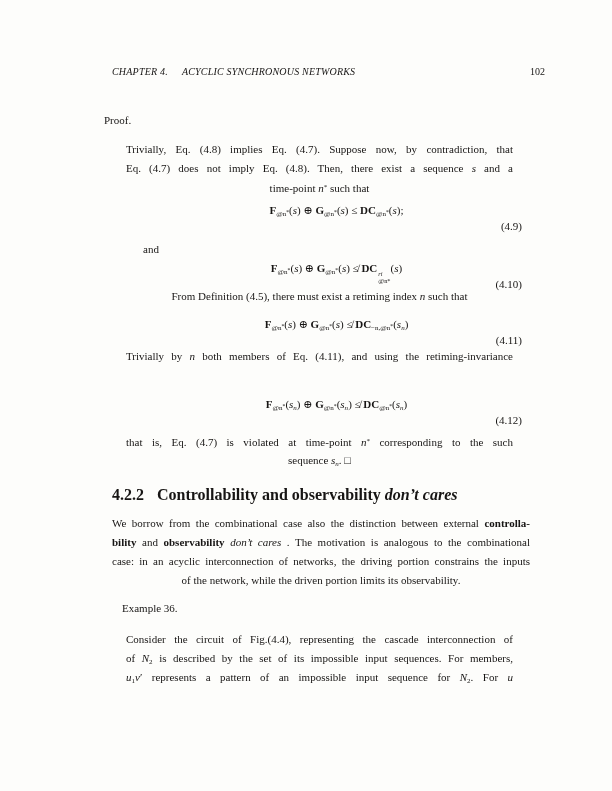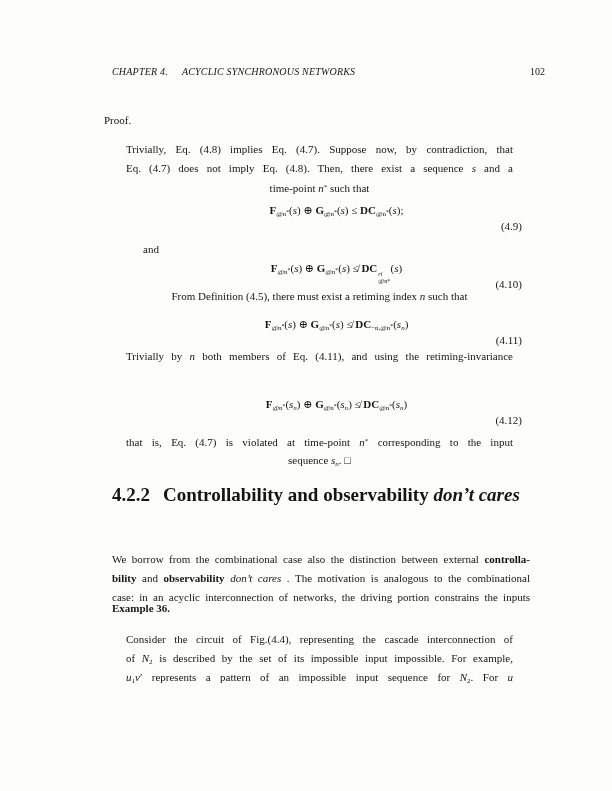--- a/index.html
+++ b/index.html
@@ -3,44 +3,44 @@
 <meta charset="utf-8">
 <style>
   html,body{margin:0;padding:0;background:#ffffff;}
   .page{
     position:relative;width:612px;height:791px;background:#fdfdfb;
     font-family:"Liberation Serif","DejaVu Serif","DejaVu Sans",serif;
     font-size:11px;line-height:19px;color:#171514;overflow:hidden;
   }
   .blk{position:absolute;}
   .ind{left:126px;width:387px;}
-  .full{left:112px;width:418px;margin-top:36px;}
+  .full{left:112px;width:418px;}
 
   
   .hdr{top:64px;left:112px;width:433px;display:flex;justify-content:space-between;
        font-style:italic;font-size:10px;line-height:15px;letter-spacing:.2px;}
   .hdr-title{margin-left:14px;}
   .pagenum{font-style:normal;letter-spacing:0;text-align:center;}
 
   .proof{top:111px;left:104px;font-weight:400;}
   .p1{top:140px;}
   .andw{top:240px;left:143px;}
   .p2{top:287px;}
   .p3{top:347px;}
   .p4{top:432px;}
   .p5{top:514px;}
   .p6{top:630px;}
 
   .eq{left:143px;width:387px;height:20px;line-height:20px;text-align:center;font-size:11px;}
   .eq9{top:200px;}.eq10{top:258px;}.eq11{top:314px;}.eq12{top:394px;}
   .eq-num{position:absolute;right:8px;top:16px;}
 
-  .sect{top:486px;left:112px;width:418px;font-size:19px;font-weight:700;line-height:17px;}
+  .sect{top:486px;left:112px;width:418px;font-size:16px;font-weight:700;line-height:17px;}
   .sect-num{margin-right:13px;}
-  .example{top:599px;left:112px;font-weight:700;}
+  .example{top:599px;left:122px;font-weight:400;}
 
   .line{height:19px;line-height:19px;white-space:nowrap;overflow:hidden;text-align:center;}
   .jfy{text-align:justify;text-align-last:justify;}
 
   
   .b{font-weight:700;}
   .i{font-style:italic;}
   .sb{font-size:.64em;vertical-align:-.32em;}
   .sp{font-size:.64em;vertical-align:.42em;}
   .ss{font-size:.52em;vertical-align:-.05em;}
@@ -98,35 +98,36 @@
   <div class="blk ind p3">
       <div class="line jfy"><span>Trivially by </span><span class="i">n</span><span> both members of Eq.  (4.11), and using the retiming-invariance</span></div>
     </div>
 
   <div class="blk eq eq12">
     <span class="eq-body"><span class="b">F</span><span class="sb">@n</span><span class="ss">*</span><span>(</span><span class="i">s</span><span class="sb i">n</span><span>) ⊕ </span><span class="b">G</span><span class="sb">@n</span><span class="ss">*</span><span>(</span><span class="i">s</span><span class="sb i">n</span><span>) ≰ </span><span class="b">DC</span><span class="sb">@n</span><span class="ss">*</span><span>(</span><span class="i">s</span><span class="sb i">n</span><span>)</span></span>
     <span class="eq-num">(4.12)</span>
   </div>
 
   <div class="blk ind p4">
-      <div class="line jfy"><span>that is, Eq.  (4.7) is violated at time-point </span><span class="i">n</span><span class="sp">*</span><span> corresponding to the input</span></div>
+      <div class="line jfy"><span>that is, Eq.  (4.7) is violated at time-point </span><span class="i">n</span><span class="sp">*</span><span> corresponding to the such</span></div>
       <div class="line"><span>sequence </span><span class="i">s</span><span class="sb i">n</span><span>. </span><span>□</span></div>
     </div>
 
   <div class="blk sect">
     <span class="sect-num">4.2.2</span><span><span>Controllability and observability </span><span class="i">don’t cares</span></span>
   </div>
 
   <div class="blk full p5">
       <div class="line jfy"><span>We borrow from the combinational case also the distinction between external </span><span class="b">controlla-</span></div>
       <div class="line jfy"><span class="b">bility</span><span> and </span><span class="b">observability</span><span> </span><span class="i">don’t cares</span><span> .  The motivation is analogous to the combinational</span></div>
       <div class="line jfy"><span>case: in an acyclic interconnection of networks, the driving portion constrains the inputs</span></div>
+      <div class="line"><span>of the network, while the driven portion limits its observability.</span></div>
     </div>
 
   <div class="blk example">Example 36.</div>
 
   <div class="blk ind p6">
       <div class="line jfy"><span>Consider the circuit of Fig.(4.4), representing the cascade interconnection of</span></div>
-      <div class="line jfy"><span>of </span><span class="i">N</span><span class="sb">2</span><span> is described by the set of its impossible input impossible.  For example,</span></div>
+      <div class="line jfy"><span>of </span><span class="i">N</span><span class="sb">2</span><span> is described by the set of its impossible input sequences.  For members,</span></div>
       <div class="line jfy"><span class="i">u</span><span class="sb">1</span><span class="i">v</span><span>′</span><span> represents a pattern of an impossible input sequence for </span><span class="i">N</span><span class="sb">2</span><span>.  For </span><span class="i">u</span></div>
     </div>
 
 </div>
 
 </body></html>

